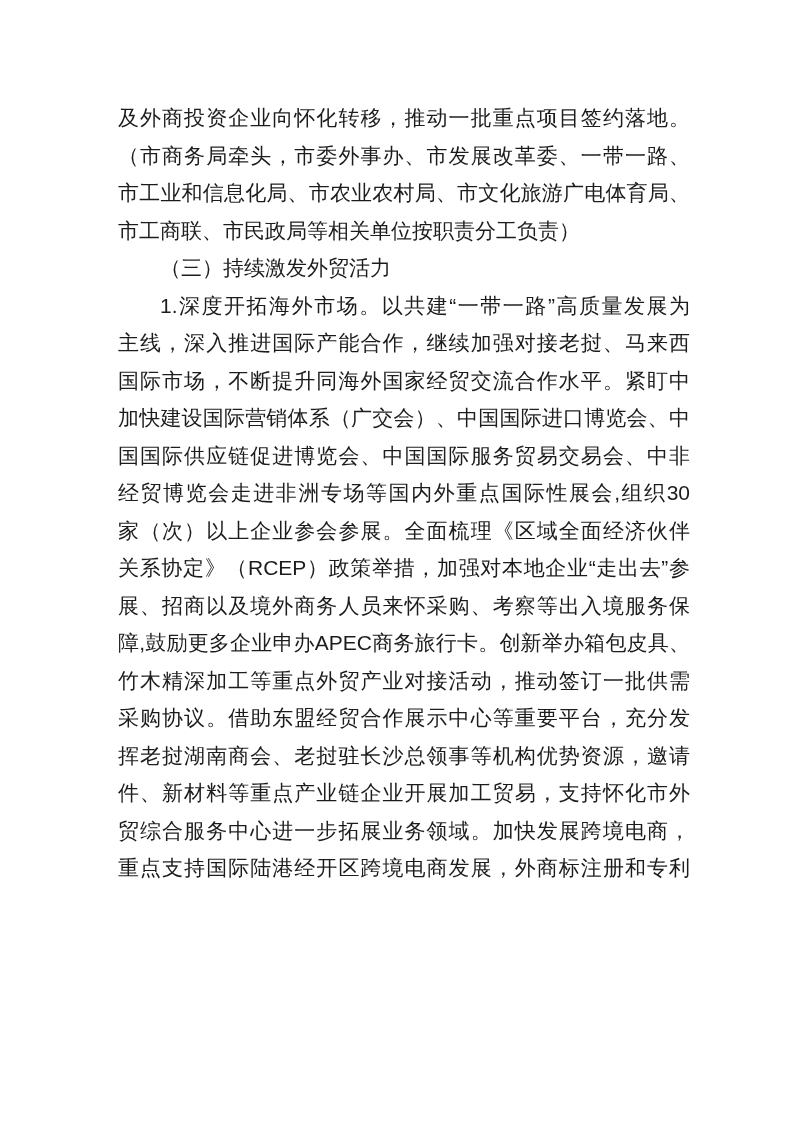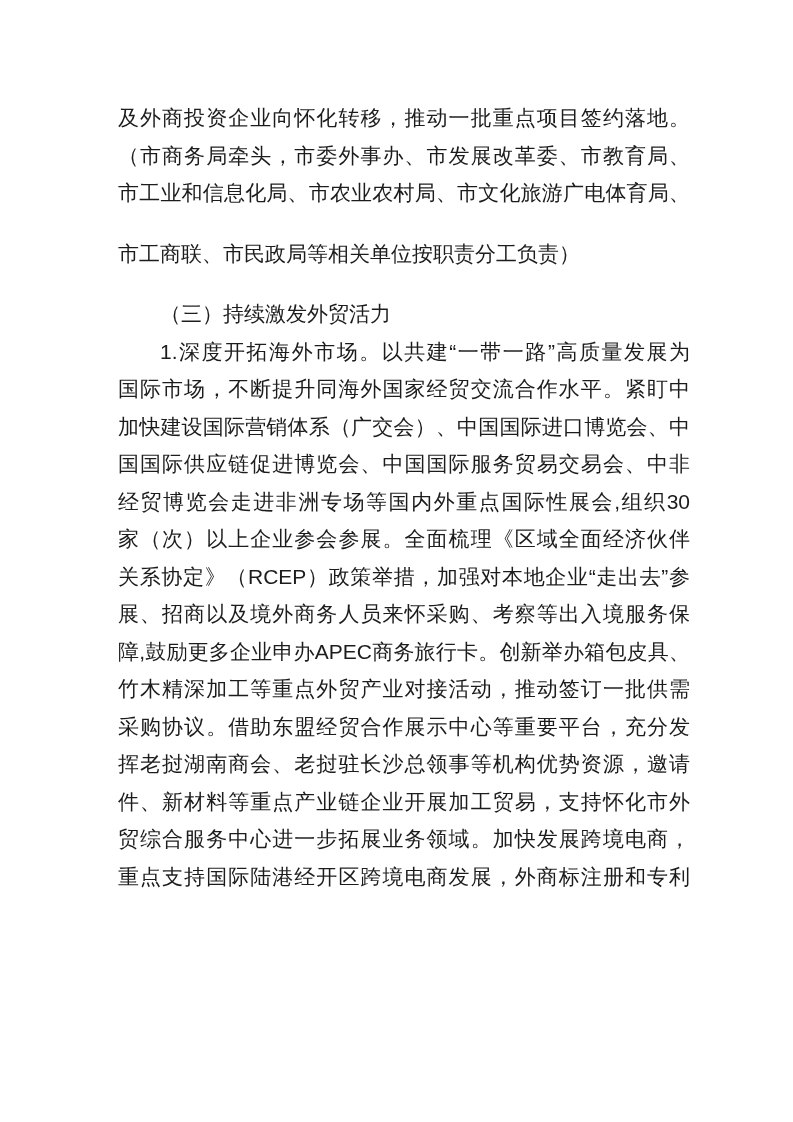--- a/index.html
+++ b/index.html
@@ -34,37 +34,37 @@
     font-size: 21px;
     color: #1c1c1c;
     white-space: nowrap;
     text-align: justify;
     text-align-last: justify;
     letter-spacing: 0;
   }
   .line.plain {
     text-align: left;
     text-align-last: left;
-    margin-top: 23px;
   }
   .line.ind {
     text-indent: 2em;
   }
 </style>
 </head>
 <body>
 
 <div class="doc-page">
   <div class="text-block">
     <div class="line">及外商投资企业向怀化转移，推动一批重点项目签约落地。</div>
-    <div class="line">（市商务局牵头，市委外事办、市发展改革委、市教育局、</div>
+    <div class="line">（市商务局牵头，市委外事办、市发展改革委、一带一路、</div>
     <div class="line">市工业和信息化局、市农业农村局、市文化旅游广电体育局、</div>
     <div class="line plain">市工商联、市民政局等相关单位按职责分工负责）</div>
     <div class="line plain ind">（三）持续激发外贸活力</div>
     <div class="line ind">1.深度开拓海外市场。以共建“一带一路”高质量发展为</div>
+    <div class="line">主线，深入推进国际产能合作，继续加强对接老挝、马来西</div>
     <div class="line">国际市场，不断提升同海外国家经贸交流合作水平。紧盯中</div>
     <div class="line">加快建设国际营销体系（广交会）、中国国际进口博览会、中</div>
     <div class="line">国国际供应链促进博览会、中国国际服务贸易交易会、中非</div>
     <div class="line">经贸博览会走进非洲专场等国内外重点国际性展会,组织30</div>
     <div class="line">家（次）以上企业参会参展。全面梳理《区域全面经济伙伴</div>
     <div class="line">关系协定》（RCEP）政策举措，加强对本地企业“走出去”参</div>
     <div class="line">展、招商以及境外商务人员来怀采购、考察等出入境服务保</div>
     <div class="line">障,鼓励更多企业申办APEC商务旅行卡。创新举办箱包皮具、</div>
     <div class="line">竹木精深加工等重点外贸产业对接活动，推动签订一批供需</div>
     <div class="line">采购协议。借助东盟经贸合作展示中心等重要平台，充分发</div>

